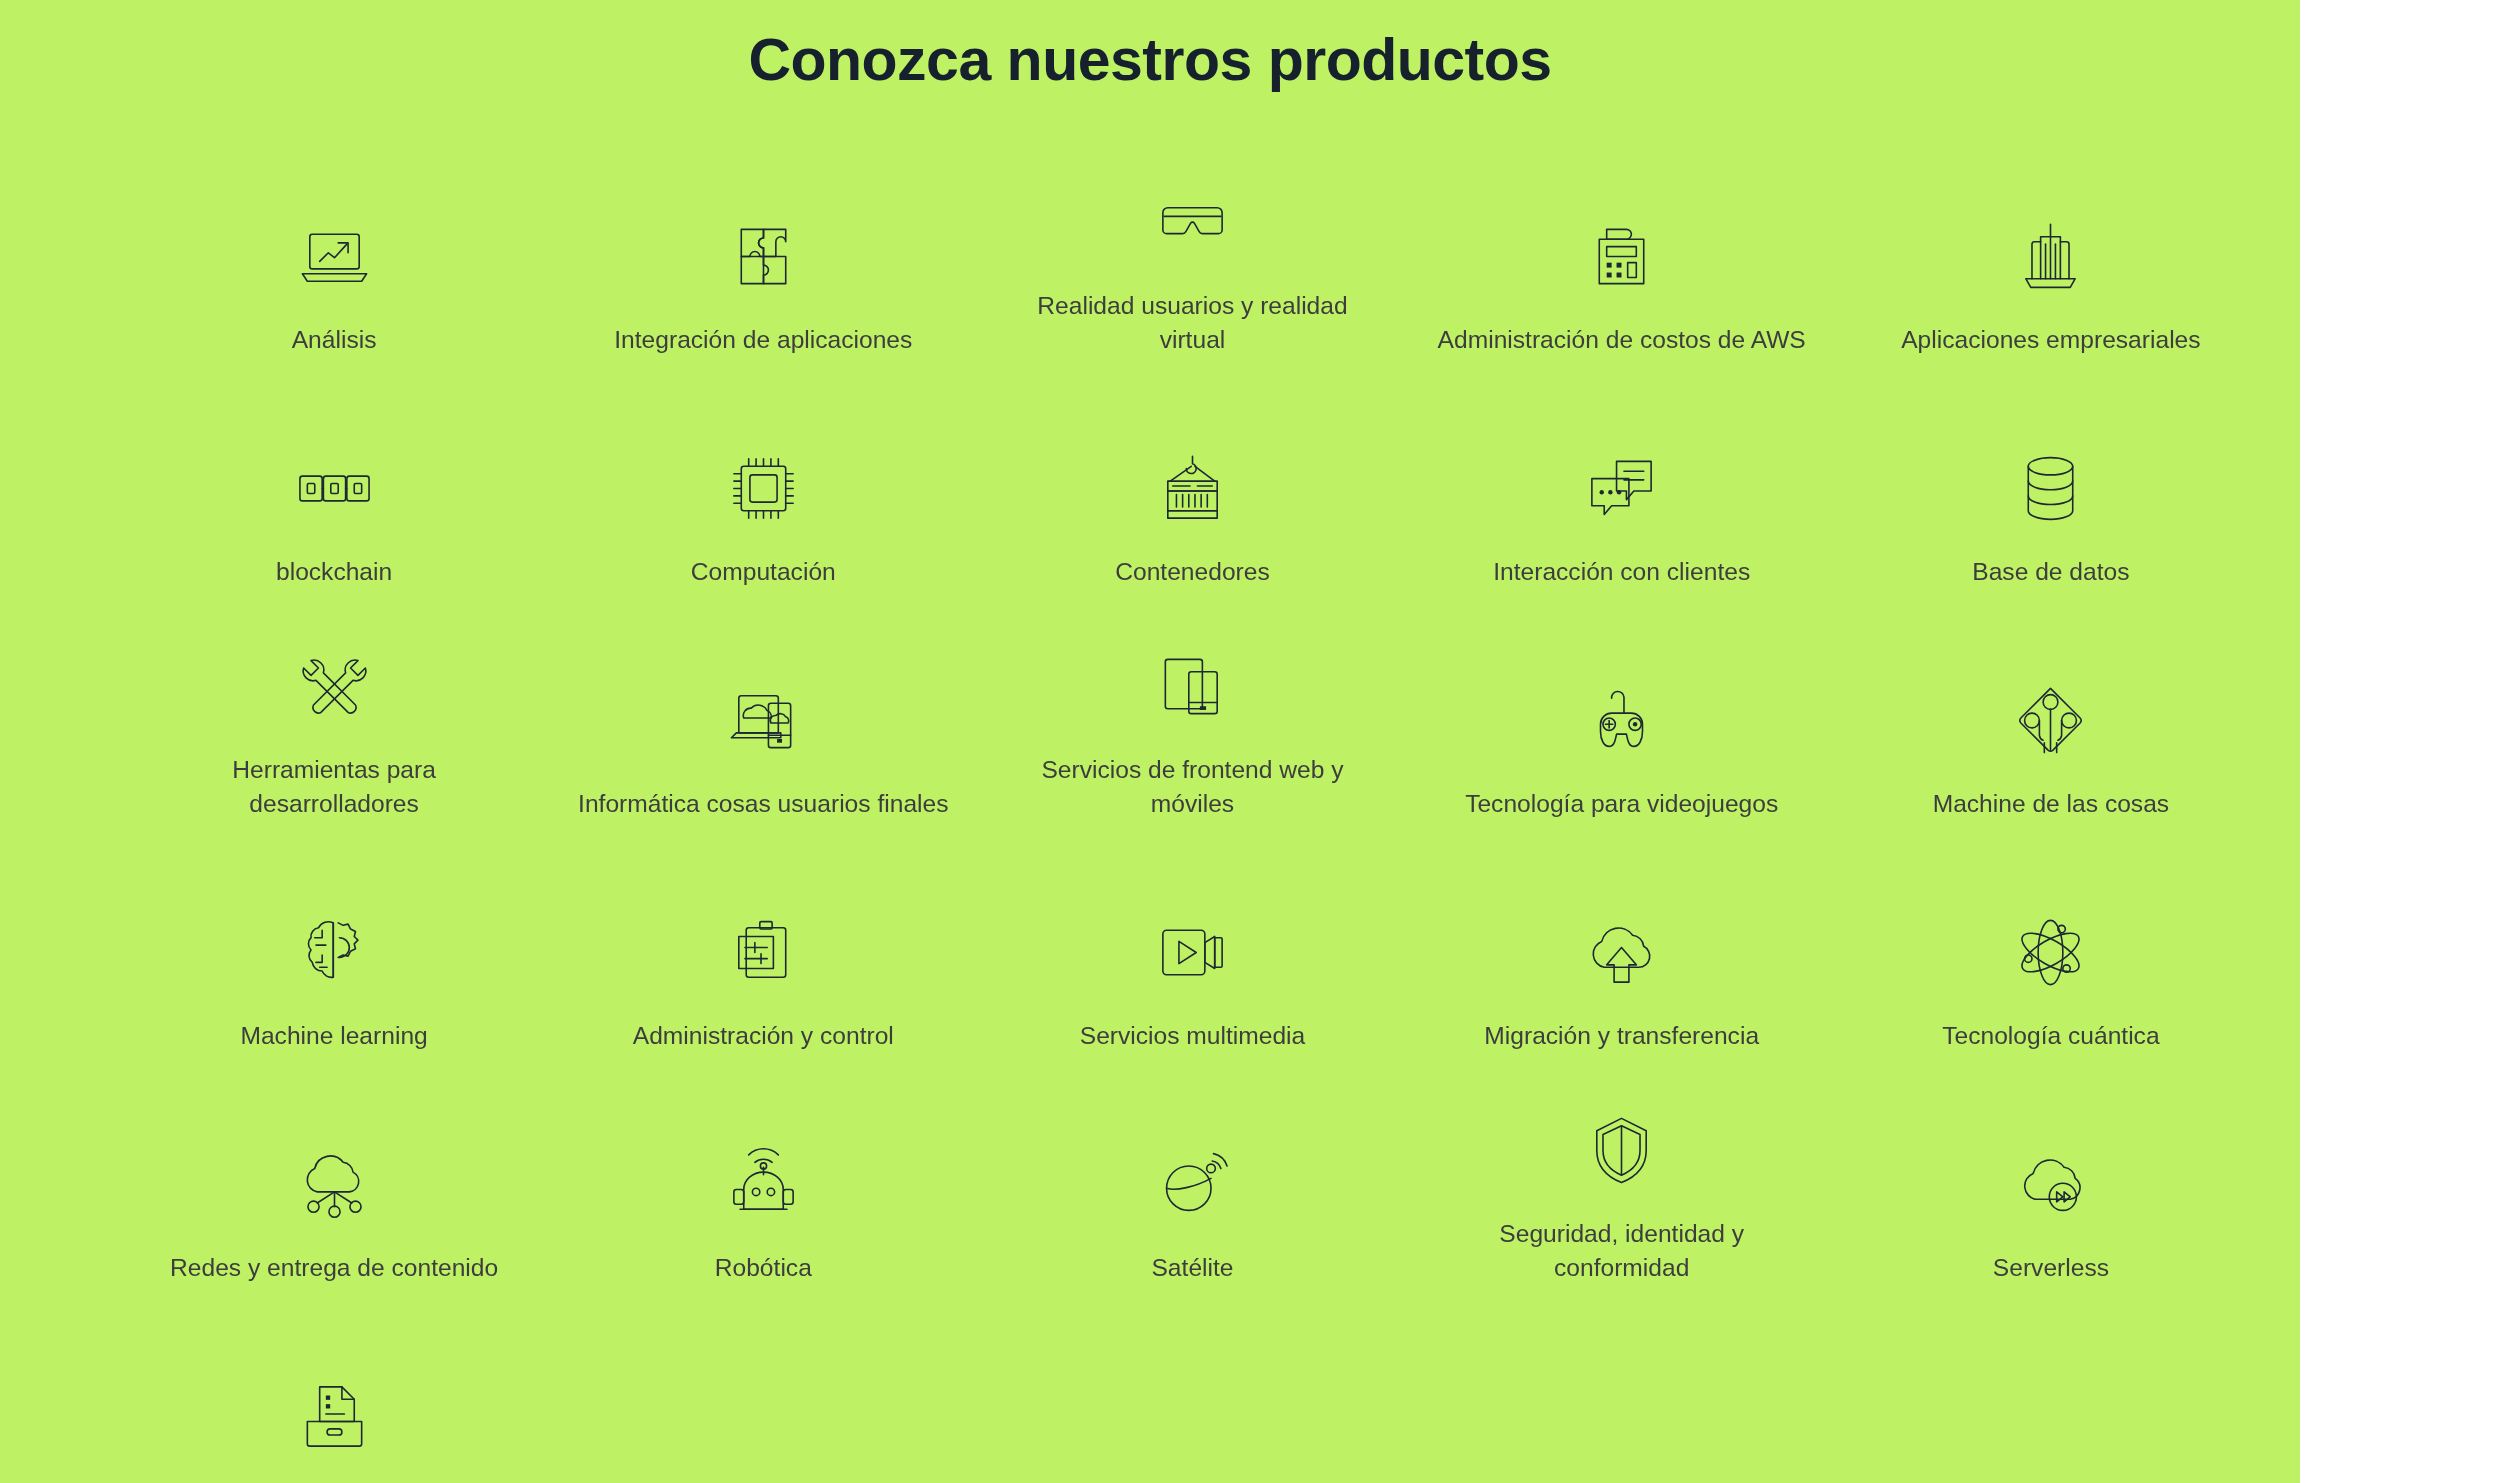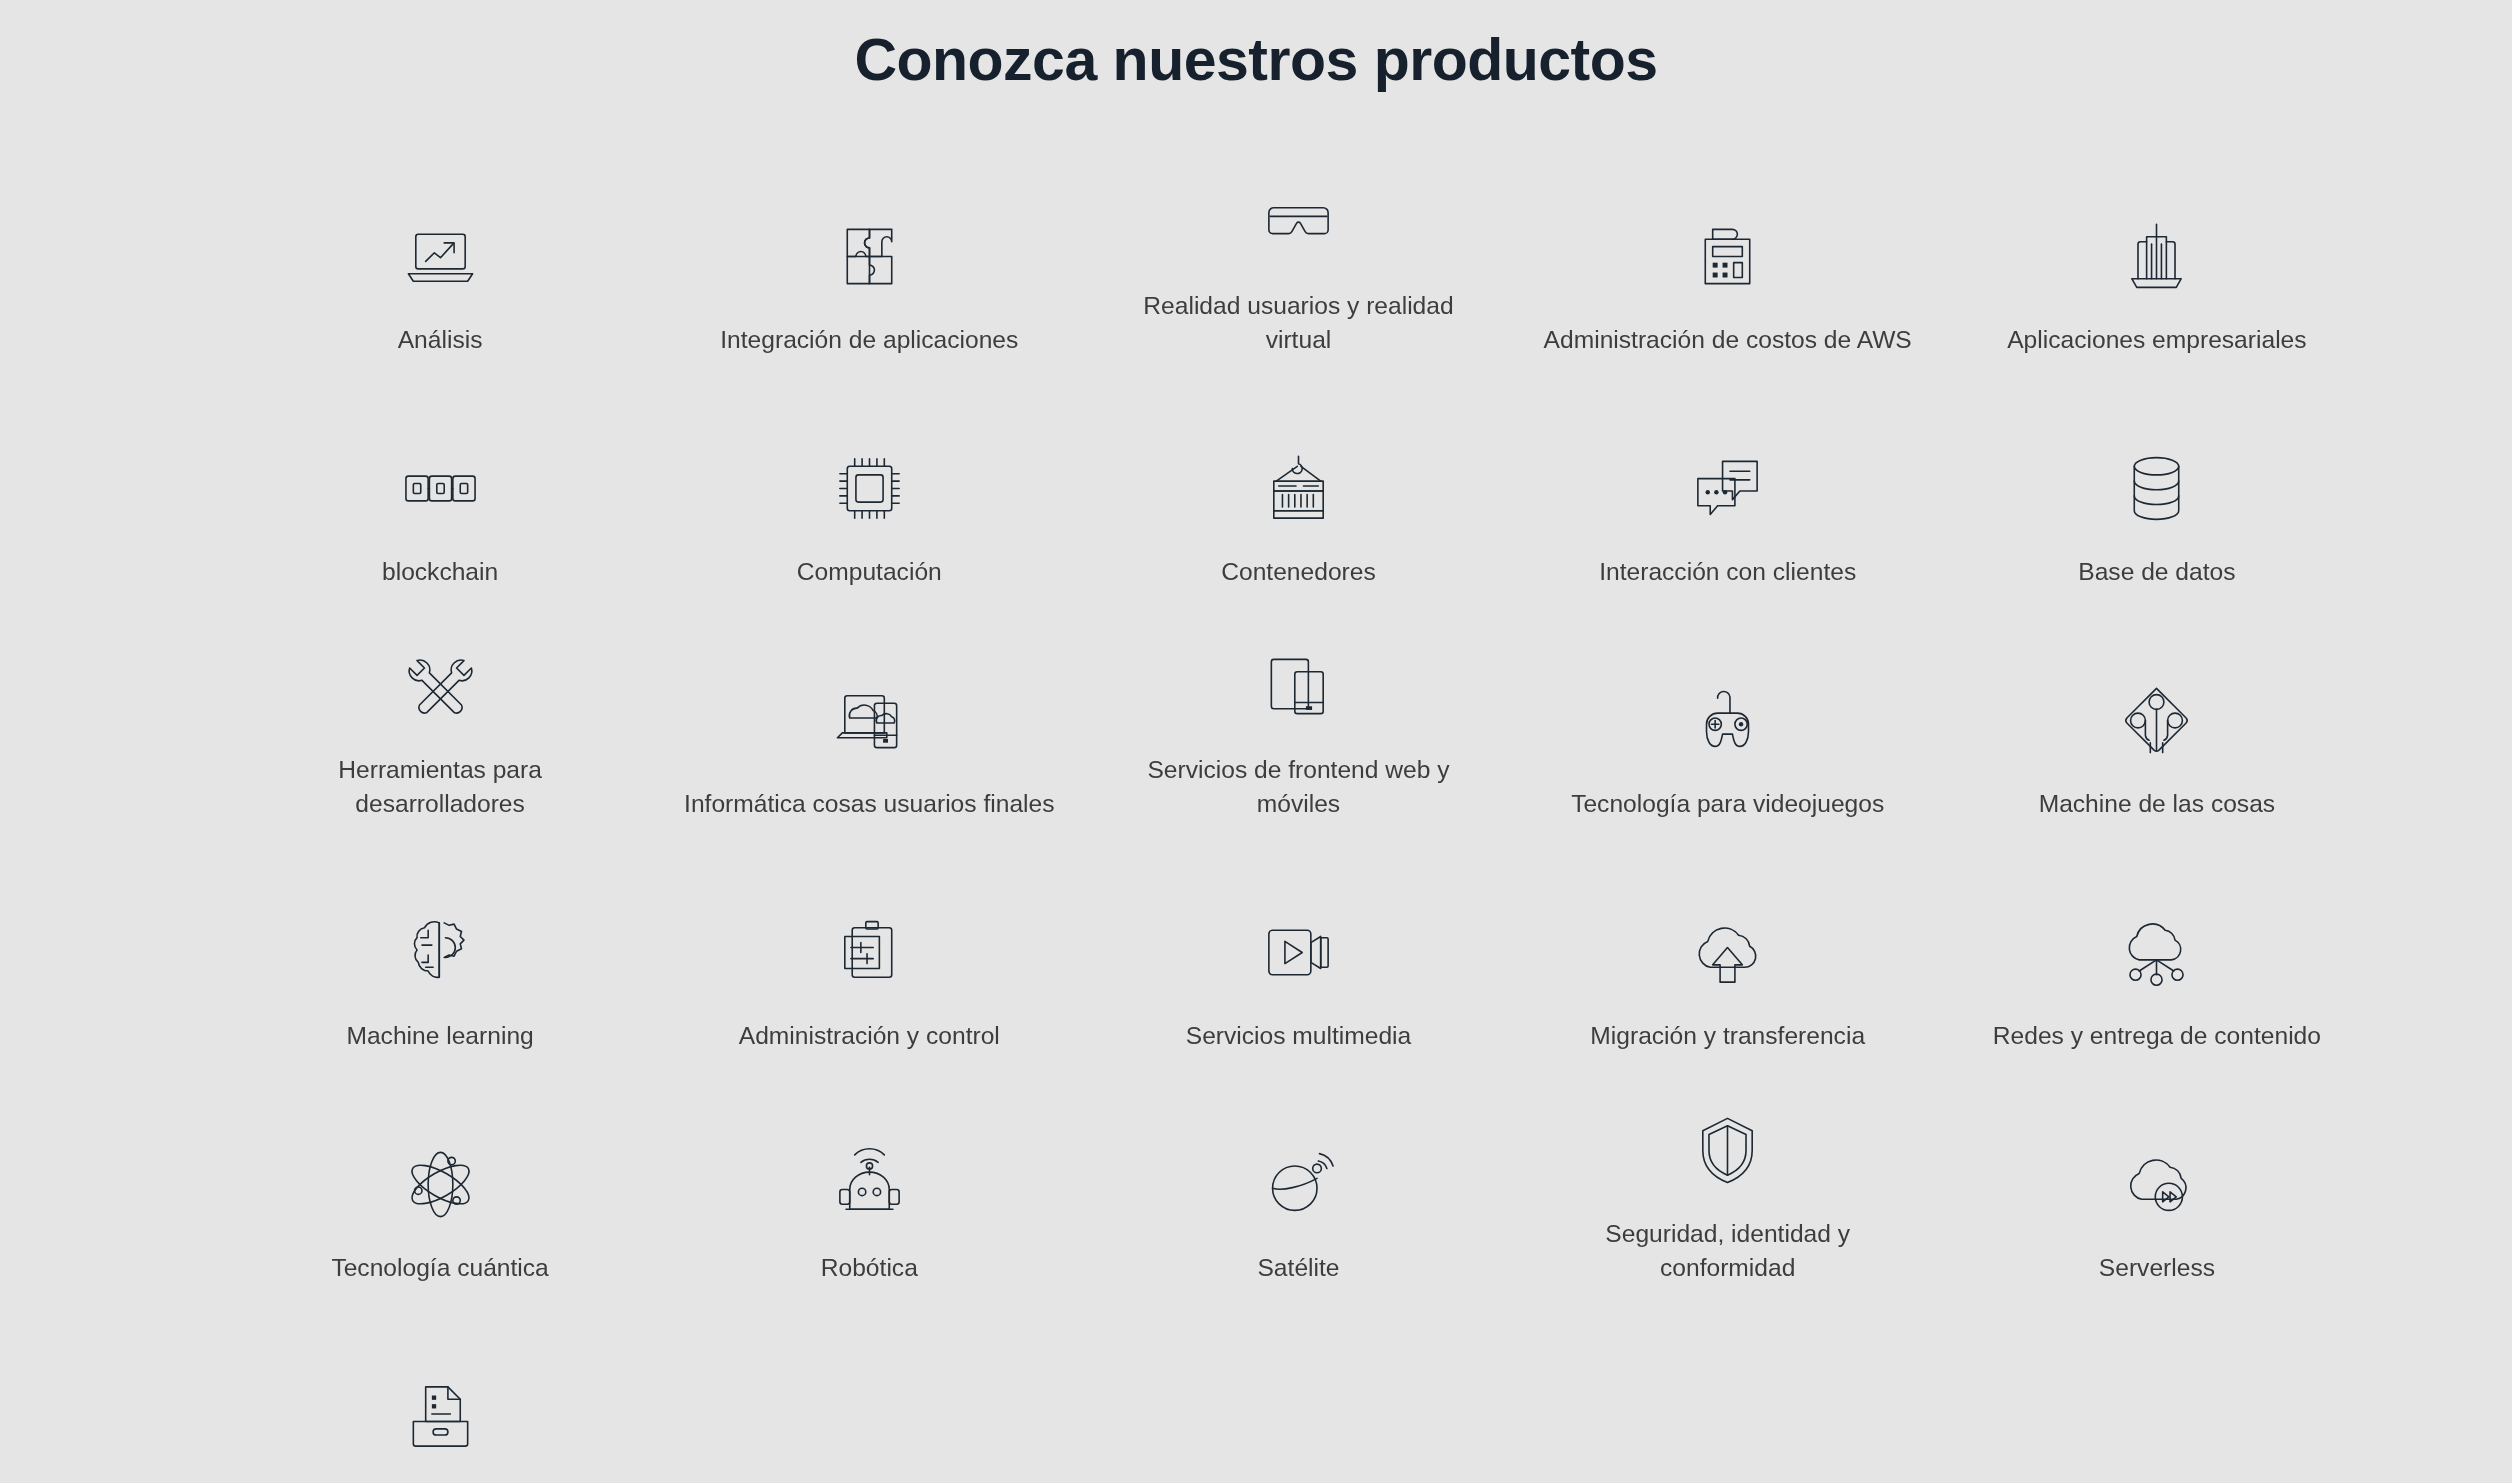--- a/index.html
+++ b/index.html
@@ -5,23 +5,23 @@
 <style>
   * { box-sizing: border-box; }
   html, body {
     margin: 0; padding: 0;
     width: 2512px; height: 1484px;
     background: #ffffff;
     font-family: "Liberation Sans", sans-serif;
     -webkit-font-smoothing: antialiased;
   }
   #page {
-    width: 2512px;
+    width: 2300px;
     height: 1484px;
-    background: #e5e5e5;
+    background: #bef264;
     position: relative;
     overflow: hidden;
   }
   #page-title {
     text-align: center;
     color: #16212d;
     font-size: 59px;
     font-weight: bold;
     letter-spacing: -0.5px;
     margin: 0;
@@ -367,44 +367,44 @@
           <path d="M18 44 a11 11 0 0 1 -2 -21 a14 14 0 0 1 25 -5 a10 10 0 0 1 9 9 a9 9 0 0 1 -4 17 Z"></path>
           <path d="M32 28 L44 42 H38 V56 H26 V42 H20 Z"></path>
         </svg>
       </span>
       <span class="tile-label">Migración y transferencia</span>
     </div>
 
     <div class="product-tile">
       <span class="tile-icon">
         <svg viewBox="0 0 64 64">
+          <ellipse cx="32" cy="32" rx="10" ry="26"></ellipse>
+          <ellipse cx="32" cy="32" rx="10" ry="26" transform="rotate(60 32 32)"></ellipse>
+          <ellipse cx="32" cy="32" rx="10" ry="26" transform="rotate(120 32 32)"></ellipse>
+          <circle cx="41" cy="13" r="3"></circle>
+          <circle cx="14" cy="37" r="3"></circle>
+          <circle cx="45" cy="45" r="3"></circle>
+        </svg>
+      </span>
+      <span class="tile-label">Tecnología cuántica</span>
+    </div>
+
+    <div class="product-tile">
+      <span class="tile-icon">
+        <svg viewBox="0 0 64 64">
           <path d="M18 38 a10 10 0 0 1 -2 -19 a13 13 0 0 1 23 -5 a9 9 0 0 1 8 8 a8.5 8.5 0 0 1 -3 16 Z"></path>
           <line x1="32" y1="38" x2="32" y2="50"></line>
           <line x1="32" y1="38" x2="18" y2="47"></line>
           <line x1="32" y1="38" x2="46" y2="47"></line>
           <circle cx="32" cy="54" r="4.5"></circle>
           <circle cx="15" cy="50" r="4.5"></circle>
           <circle cx="49" cy="50" r="4.5"></circle>
         </svg>
       </span>
       <span class="tile-label">Redes y entrega de contenido</span>
-    </div>
-
-    <div class="product-tile">
-      <span class="tile-icon">
-        <svg viewBox="0 0 64 64">
-          <ellipse cx="32" cy="32" rx="10" ry="26"></ellipse>
-          <ellipse cx="32" cy="32" rx="10" ry="26" transform="rotate(60 32 32)"></ellipse>
-          <ellipse cx="32" cy="32" rx="10" ry="26" transform="rotate(120 32 32)"></ellipse>
-          <circle cx="41" cy="13" r="3"></circle>
-          <circle cx="14" cy="37" r="3"></circle>
-          <circle cx="45" cy="45" r="3"></circle>
-        </svg>
-      </span>
-      <span class="tile-label">Tecnología cuántica</span>
     </div>
 
     <div class="product-tile">
       <span class="tile-icon">
         <svg viewBox="0 0 64 64">
           <path d="M20 8 a17 17 0 0 1 24 0"></path>
           <path d="M25 14 a11 11 0 0 1 14 0"></path>
           <line x1="32" y1="18" x2="32" y2="24"></line>
           <circle cx="32" cy="17" r="2.5"></circle>
           <path d="M16 52 V36 a16 14 0 0 1 32 0 V52 Z"></path>

